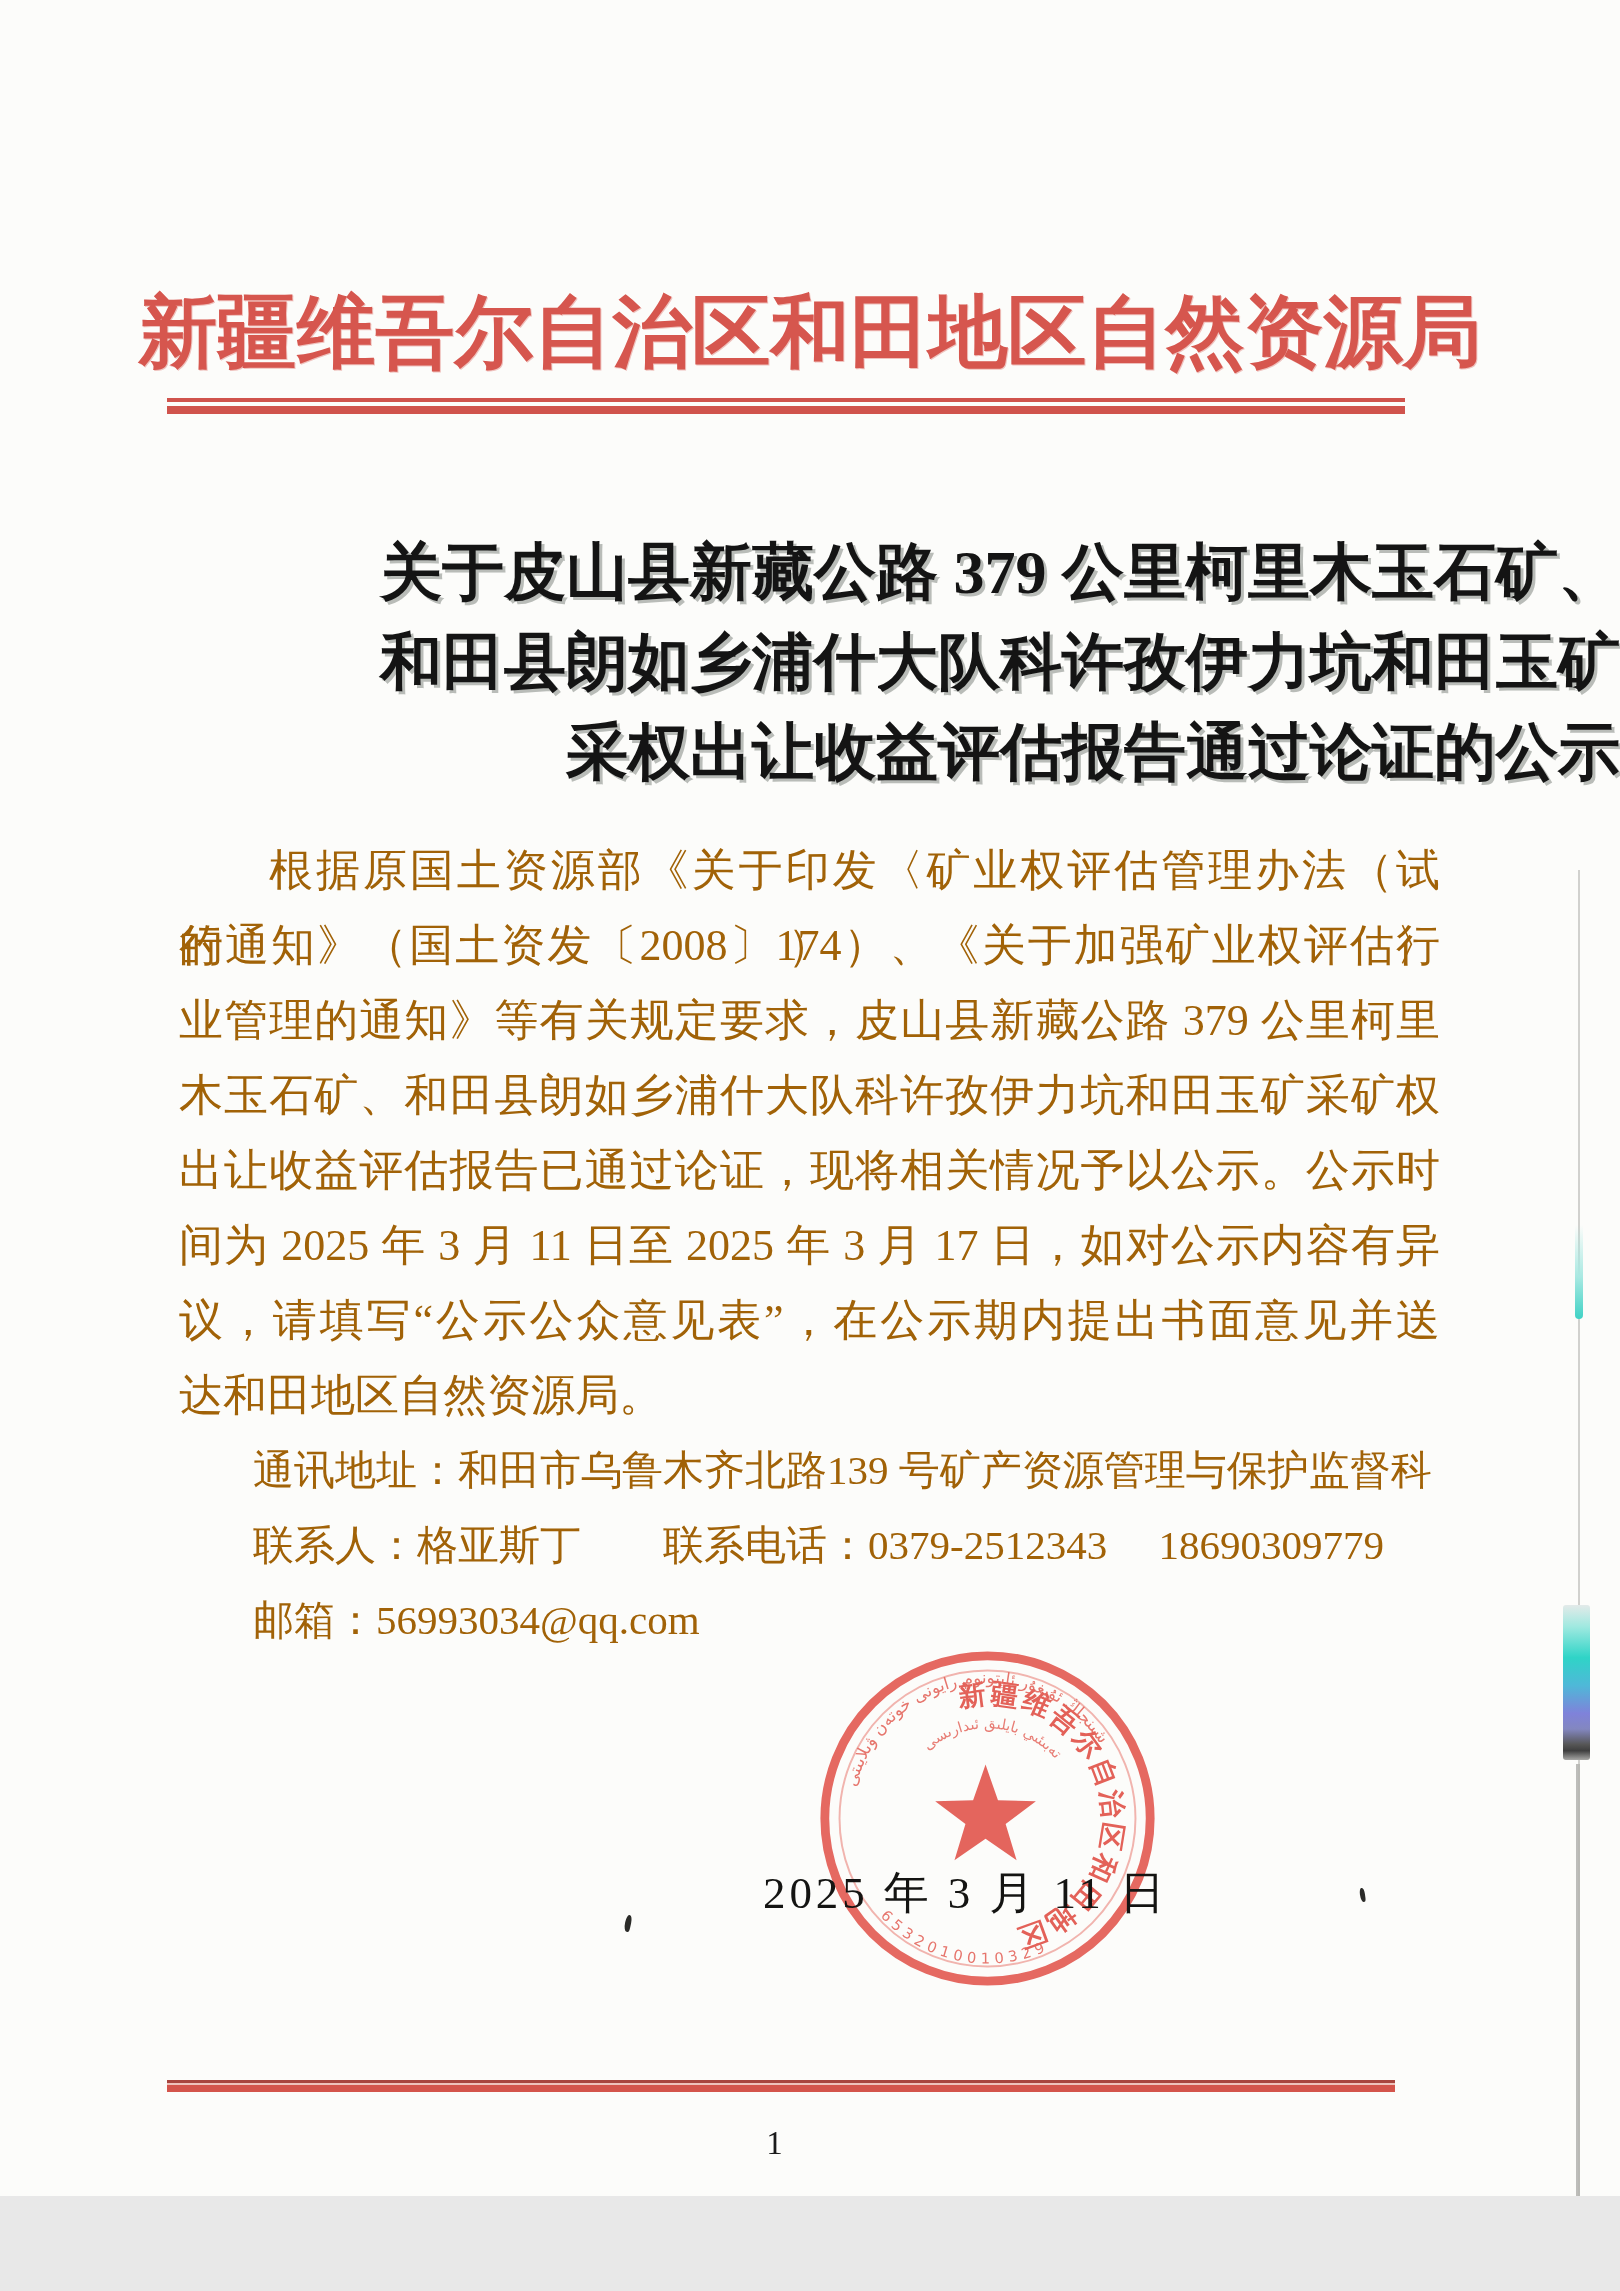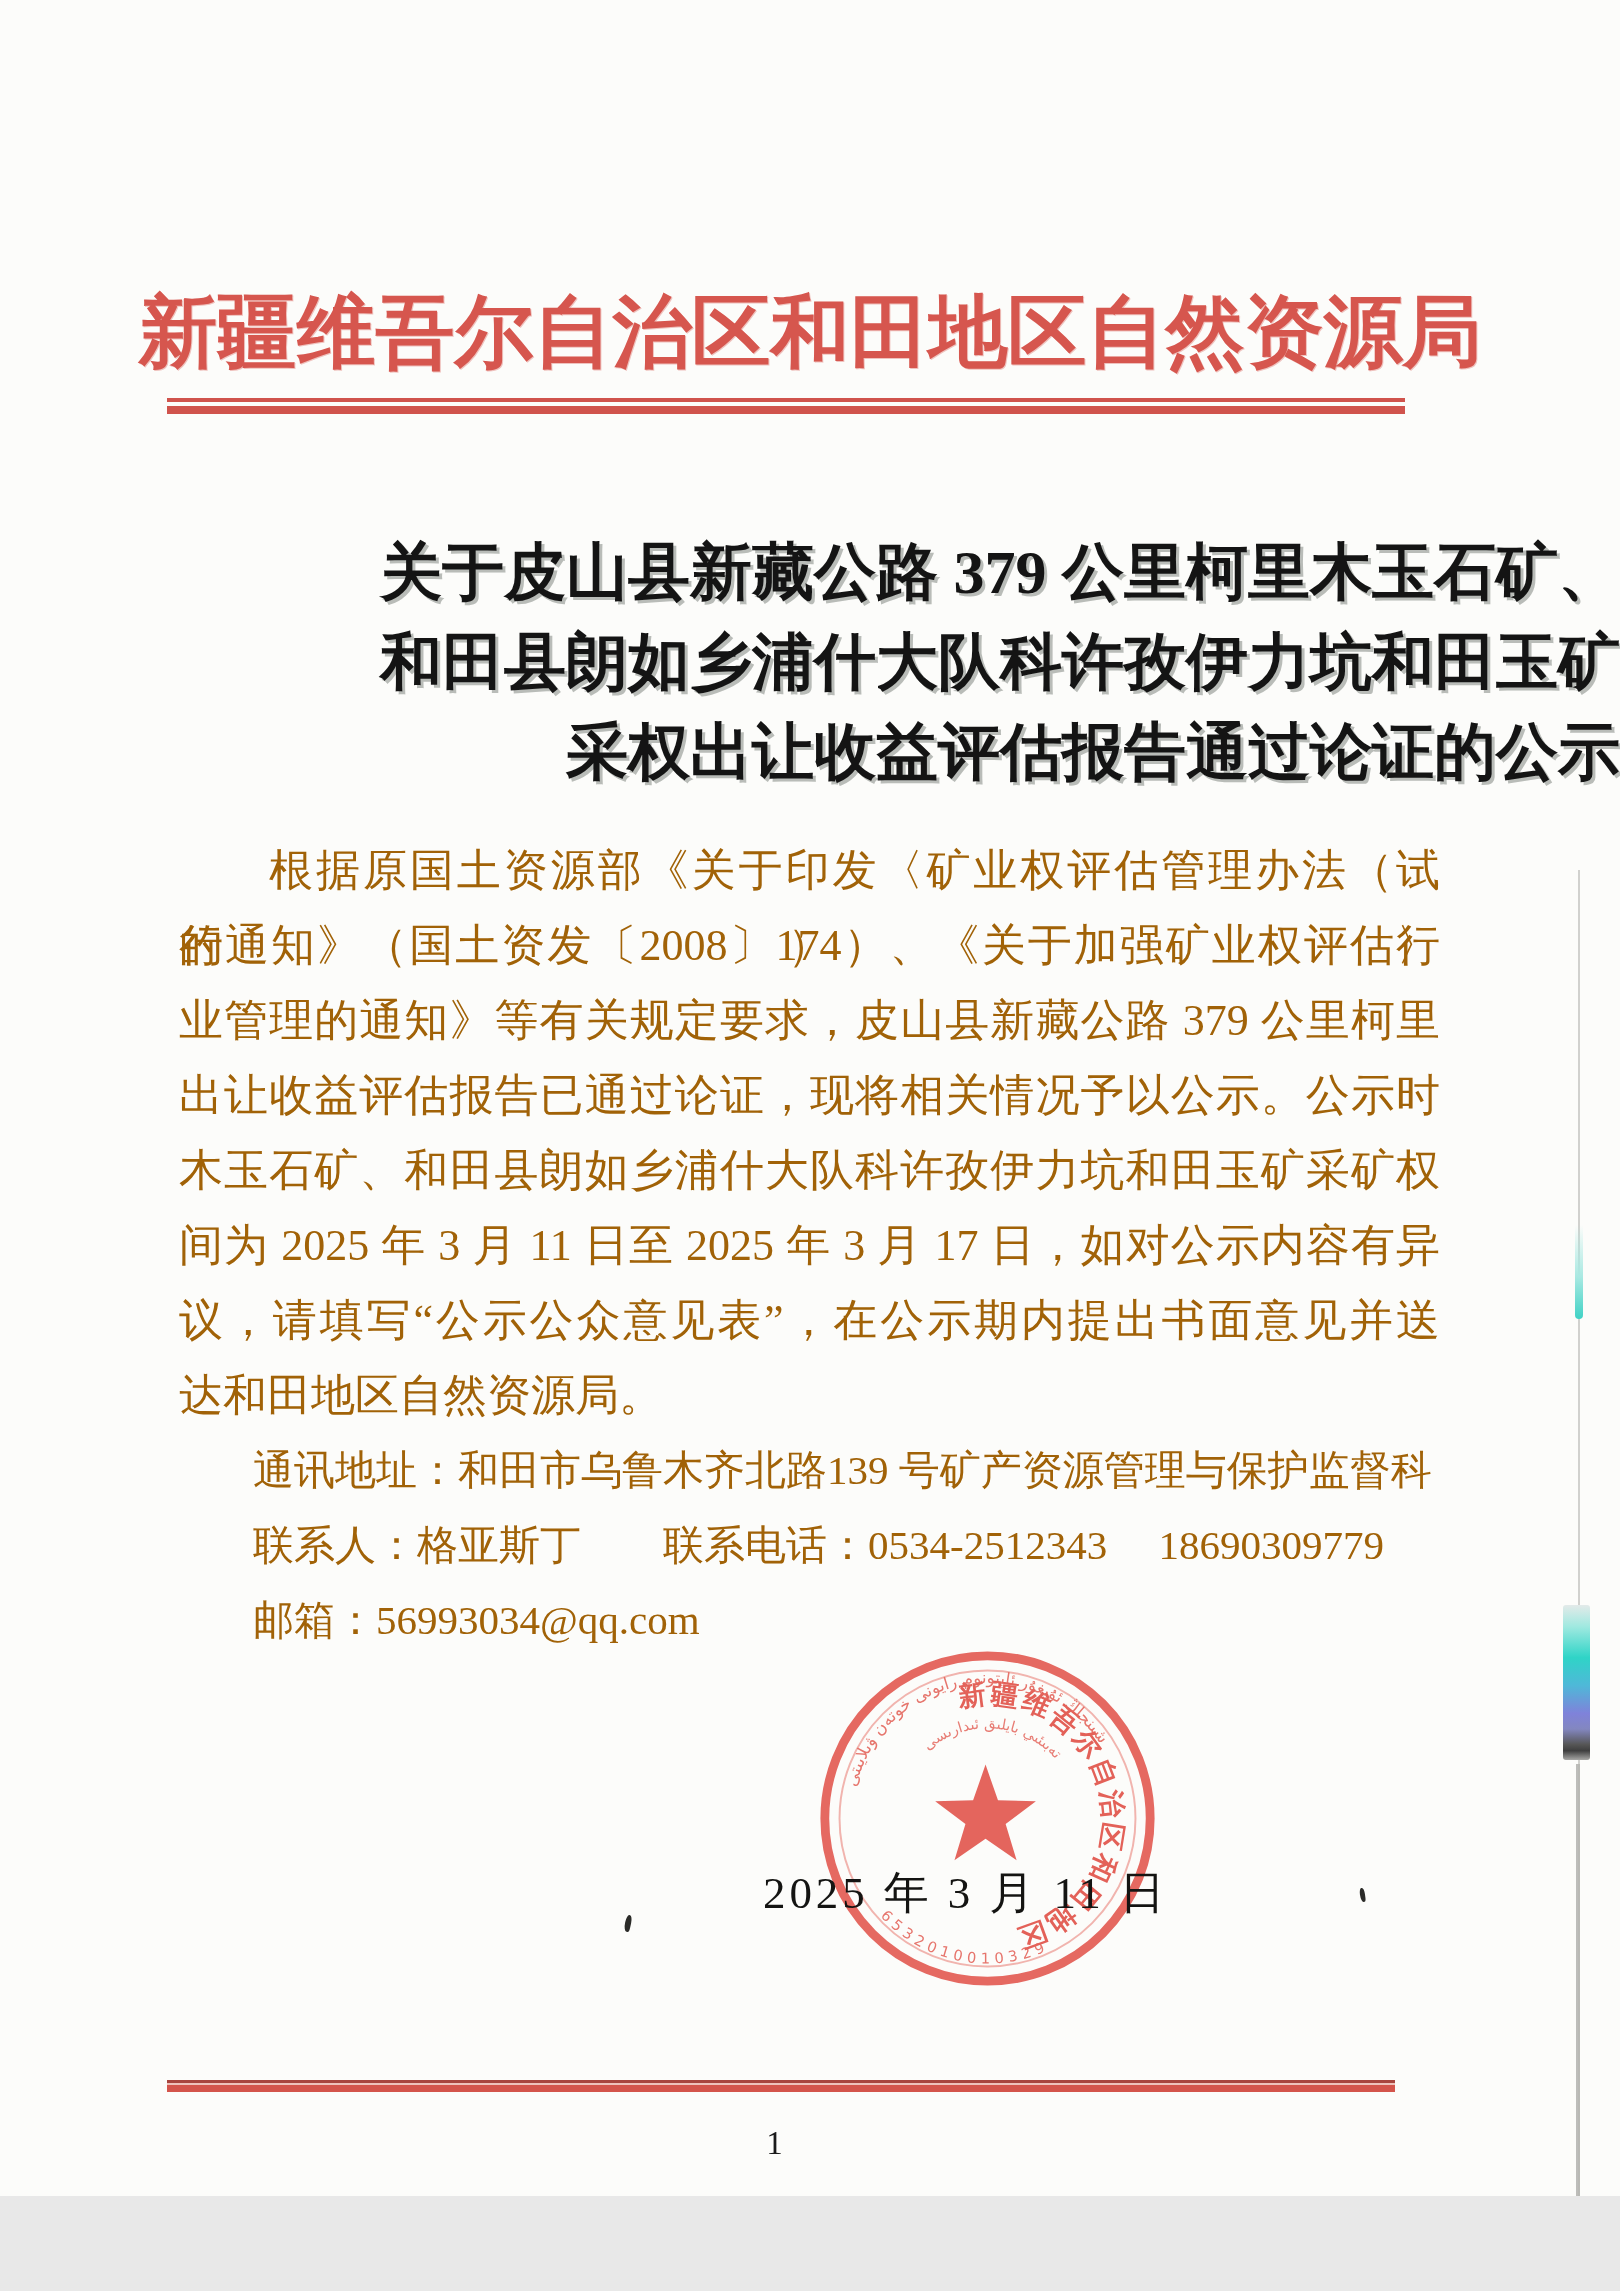--- a/index.html
+++ b/index.html
@@ -85,27 +85,27 @@
   <div class="doc-title">
     <div>关于皮山县新藏公路 379 公里柯里木玉石矿、</div>
     <div>和田县朗如乡浦什大队科许孜伊力坑和田玉矿</div>
     <div>采权出让收益评估报告通过论证的公示</div>
   </div>
 
   <div class="bodytext">
     <div class="bline first">根据原国土资源部《关于印发〈矿业权评估管理办法（试行）〉</div>
     <div class="bline">的通知》（国土资发〔2008〕174）、《关于加强矿业权评估行</div>
     <div class="bline">业管理的通知》等有关规定要求，皮山县新藏公路 379 公里柯里</div>
+    <div class="bline">木玉石矿、和田县朗如乡浦什大队科许孜伊力坑和田玉矿采矿权</div>
     <div class="bline">出让收益评估报告已通过论证，现将相关情况予以公示。公示时</div>
-    <div class="bline">木玉石矿、和田县朗如乡浦什大队科许孜伊力坑和田玉矿采矿权</div>
     <div class="bline">间为 2025 年 3 月 11 日至 2025 年 3 月 17 日，如对公示内容有异</div>
     <div class="bline">议，请填写“公示公众意见表”，在公示期内提出书面意见并送</div>
     <div class="bline noj">达和田地区自然资源局。</div>
     <div class="cline">通讯地址：和田市乌鲁木齐北路139 号矿产资源管理与保护监督科</div>
-    <div class="cline">联系人：格亚斯丁　　联系电话：0534-2512343　 18690309779</div>
+    <div class="cline">联系人：格亚斯丁　　联系电话：0379-2512343　 18690309779</div>
     <div class="cline">邮箱：56993034@qq.com</div>
   </div>
 
   <div class="dateline">2025 年 3 月 11 日</div>
 
   <svg class="seal" viewBox="0 0 350 350">
     <defs>
       <path id="arc-cn" d="M 144.7 62 A 117 117 0 1 1 205.3 288" fill="none"></path>
       <path id="arc-ug1" d="M 39.1 151 A 138 138 0 0 1 310.9 151" fill="none"></path>
       <path id="arc-ug2" d="M 95.3 129 A 92 92 0 0 1 254.7 129" fill="none"></path>

